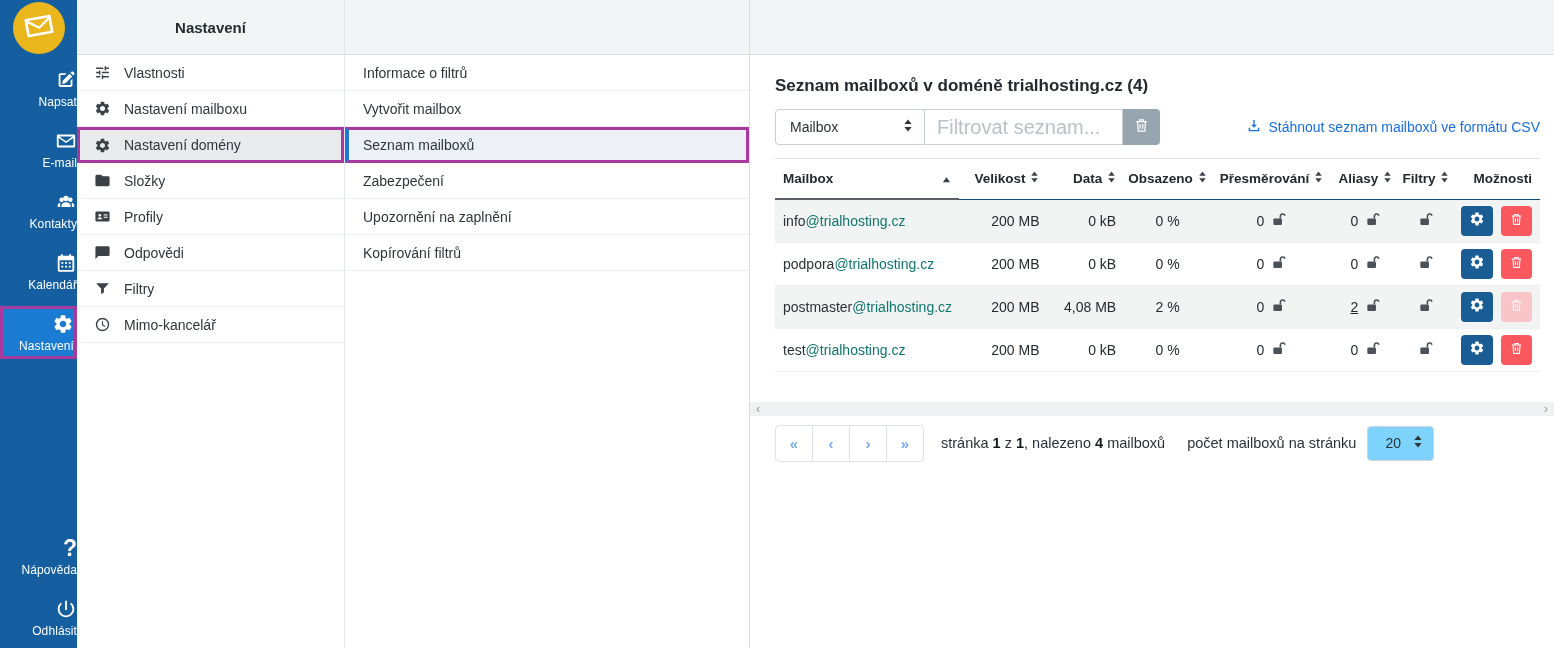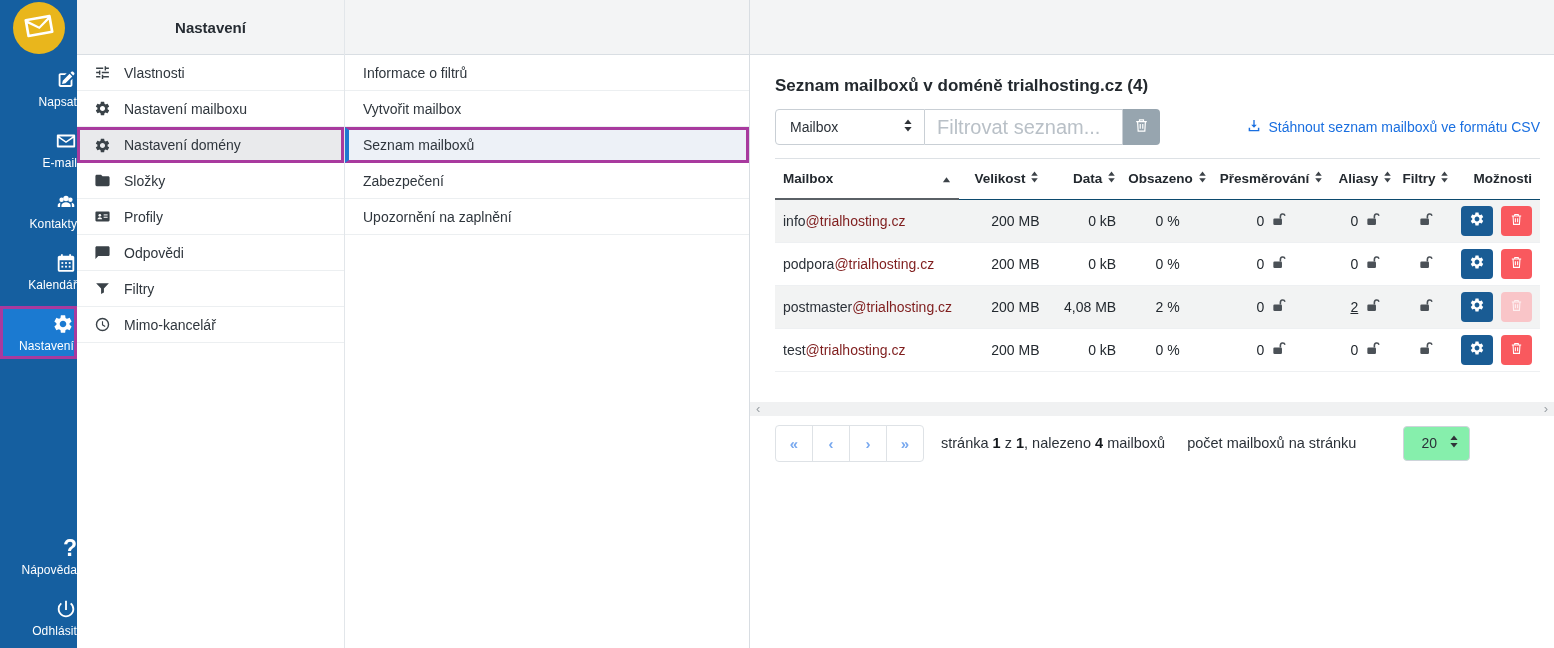--- a/index.html
+++ b/index.html
@@ -46,40 +46,40 @@
   table.mbx { width:100%; border-collapse:collapse; table-layout:fixed; border-top:1px solid #dde1e5; }
   th { font-size:13.5px; font-weight:bold; color:#23292f; padding:12px 8px; border-bottom:1px solid #0c4a6e; text-align:left; white-space:nowrap; }
   th.sorted { border-bottom:2px solid #5a6065; }
   th .th-inner { display:flex; align-items:center; gap:5px; }
   th.sorted .th-inner { justify-content:space-between; }
   th.ta-r .th-inner { justify-content:flex-end; }
   th.ta-c .th-inner { justify-content:center; }
   td { font-size:14px; padding:0 8px; height:43px; border-bottom:1px solid #eef0f2; color:#23292f; vertical-align:middle; }
   tr.striped td { background:#f2f3f3; }
   .ta-r { text-align:right; } .ta-c { text-align:center; }
-  .mail-user { color:#2b3138; } .mail-domain { color:#7f1d1d; }
+  .mail-user { color:#2b3138; } .mail-domain { color:#0f766e; }
   .cnt-lock { display:inline-flex; align-items:center; gap:7px; }
   .linked { text-decoration:underline; cursor:pointer; }
   .cell-actions { display:flex; gap:8px; justify-content:flex-end; align-items:center; }
   .action-btn { width:32px; height:30px; border-radius:4px; border:none; display:inline-flex; align-items:center; justify-content:center; cursor:pointer; }
   .gear-btn { background:#1a5c94; }
   .trash-btn { background:#f9595e; }
   .trash-btn.disabled { background:#f9c5c8; cursor:default; }
 
   .hscroll { height:14px; background:#f0f1f2; margin:30px -14px 0 -25px; display:flex; justify-content:space-between; align-items:center; padding:0 6px; color:#9aa0a5; font-size:13px; line-height:14px; cursor:pointer; }
 
   .pager { display:flex; align-items:center; margin-top:9px; font-size:14.5px; }
   .pg-group { display:flex; }
   .pg-btn { width:38px; height:37px; background:#fff; border:1px solid #dee2e6; color:#79a9ef; font-size:15px; font-weight:bold; cursor:pointer; margin-left:-1px; display:flex; align-items:center; justify-content:center; font-family:"Liberation Sans",sans-serif; }
   .pg-btn.first { border-radius:4px 0 0 4px; margin-left:0; }
   .pg-btn.last { border-radius:0 4px 4px 0; }
   .pg-status { margin-left:17px; color:#2b3138; }
   .pg-status b { color:#15191d; }
   .per-page { display:flex; align-items:center; gap:11px; margin-left:22px; }
-  .pp-select { width:67px; height:35px; border:1px solid #ced4da; border-radius:4px; display:flex; align-items:center; justify-content:space-between; padding:0 10px 0 17px; font-size:14px; cursor:pointer; background:#86efac;margin-left:36px; }
+  .pp-select { width:67px; height:35px; border:1px solid #ced4da; border-radius:4px; display:flex; align-items:center; justify-content:space-between; padding:0 10px 0 17px; font-size:14px; cursor:pointer; background:#7dd3fc; }
 </style>
 </head>
 <body>
 
 <div class="app">
 
   <aside class="sidebar">
     <div class="logo">
       <span>
         <svg viewBox="0 0 24 24" fill="#fff">
@@ -245,20 +245,23 @@
       <span>Vytvořit mailbox</span>
     </div>
     <div class="menu-item selected">
       <span>Seznam mailboxů</span>
     </div>
     <div class="menu-item">
       <span>Zabezpečení</span>
     </div>
     <div class="menu-item">
       <span>Upozornění na zaplnění</span>
+    </div>
+    <div class="menu-item">
+      <span>Kopírování filtrů</span>
     </div>
   </section>
 
   <main class="main">
     <div class="main-topstrip"></div>
     <div class="main-body">
       <h1 class="page-title">Seznam mailboxů v doméně trialhosting.cz (4)</h1>
 
       <div class="toolbar">
         <div class="input-group">

